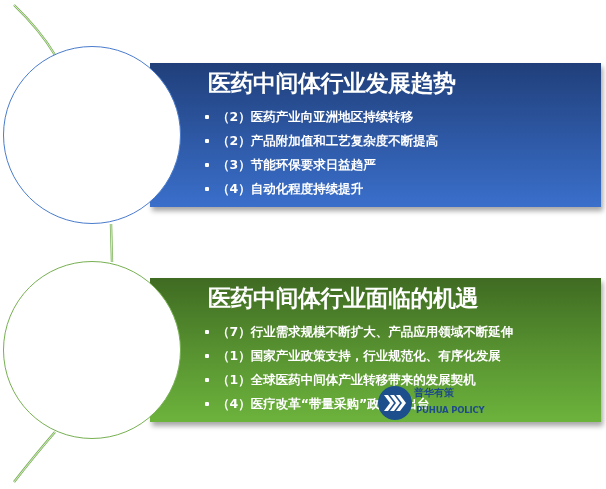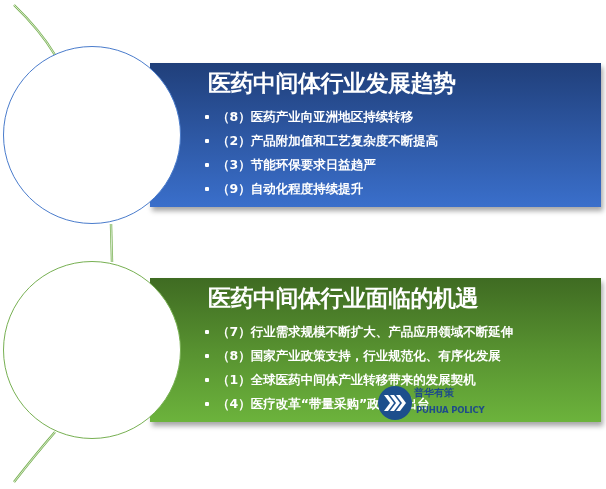--- a/index.html
+++ b/index.html
@@ -98,33 +98,33 @@
   <path d="M14 5 Q40 30 55 55" stroke="#ffffff" stroke-width="0.7" fill="none"></path>
   <path d="M111 224 L112 262" stroke="#7bb356" stroke-width="2.4" fill="none"></path>
   <path d="M111 224 L112 262" stroke="#ffffff" stroke-width="0.7" fill="none"></path>
   <path d="M55 432 Q35 455 14 482" stroke="#7bb356" stroke-width="2.4" fill="none"></path>
   <path d="M55 432 Q35 455 14 482" stroke="#ffffff" stroke-width="0.7" fill="none"></path>
 </svg>
 
 <div class="panel blue">
   <div class="panel-title">医药中间体行业发展趋势</div>
   <ul class="panel-list">
-    <li class="panel-item"><span class="bullet"></span><span>（8）医药产业向亚洲地区持续转移</span></li>
+    <li class="panel-item"><span class="bullet"></span><span>（2）医药产业向亚洲地区持续转移</span></li>
     <li class="panel-item"><span class="bullet"></span><span>（2）产品附加值和工艺复杂度不断提高</span></li>
     <li class="panel-item"><span class="bullet"></span><span>（3）节能环保要求日益趋严</span></li>
-    <li class="panel-item"><span class="bullet"></span><span>（9）自动化程度持续提升</span></li>
+    <li class="panel-item"><span class="bullet"></span><span>（4）自动化程度持续提升</span></li>
   </ul>
 </div>
 <div class="circle blue"></div>
 
 <div class="panel green">
   <div class="panel-title">医药中间体行业面临的机遇</div>
   <ul class="panel-list">
     <li class="panel-item"><span class="bullet"></span><span>（7）行业需求规模不断扩大、产品应用领域不断延伸</span></li>
-    <li class="panel-item"><span class="bullet"></span><span>（8）国家产业政策支持，行业规范化、有序化发展</span></li>
+    <li class="panel-item"><span class="bullet"></span><span>（1）国家产业政策支持，行业规范化、有序化发展</span></li>
     <li class="panel-item"><span class="bullet"></span><span>（1）全球医药中间体产业转移带来的发展契机</span></li>
     <li class="panel-item"><span class="bullet"></span><span>（4）医疗改革“带量采购”政策的出台</span></li>
   </ul>
 </div>
 <div class="circle green"></div>
 
 <div class="watermark">
   <div class="wm-logo">
     <svg width="24" height="18" viewBox="0 0 24 18">
       <path d="M1 1 L7 9 L1 17 L5 17 L11 9 L5 1 Z" fill="#ffffff"></path>

